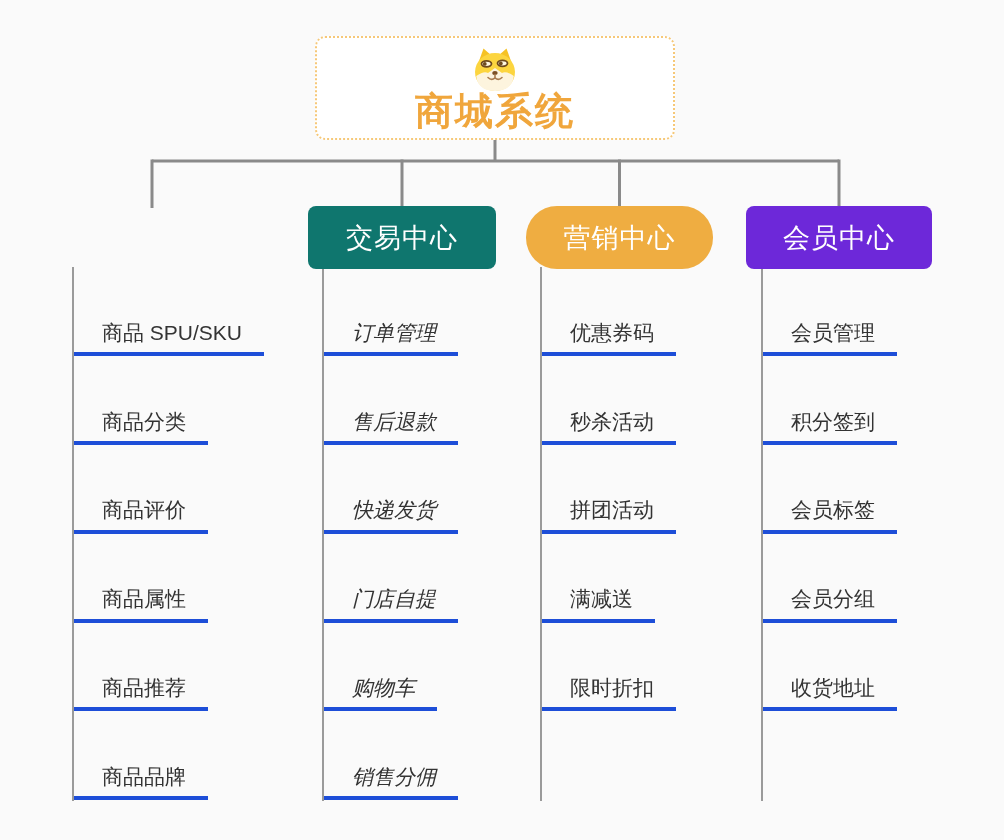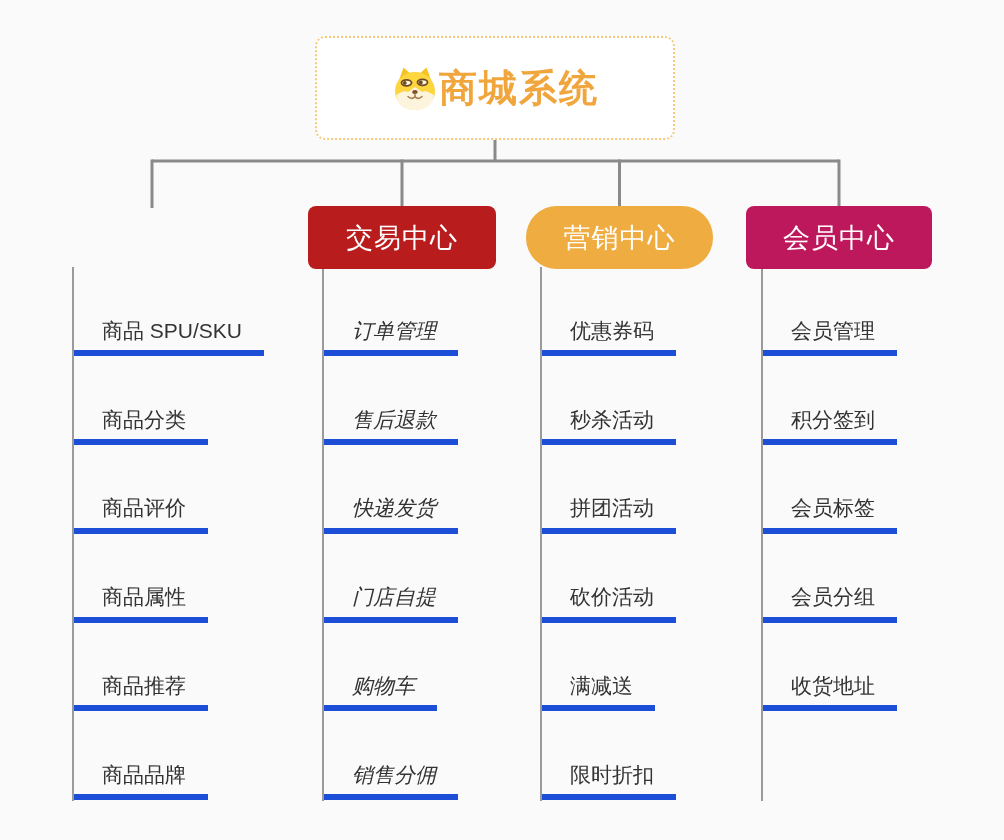--- a/index.html
+++ b/index.html
@@ -18,21 +18,21 @@
     position:absolute;left:0;top:0;width:1004px;height:840px;
     pointer-events:none;z-index:1;
   }
   
   .root-node{
     position:absolute;left:315px;top:36px;width:360px;height:104px;
     background:#ffffff;
     border:2px dotted #f6c878;
     border-radius:10px;
     display:flex;align-items:center;justify-content:center;
-    z-index:3;box-sizing:border-box;
+    z-index:3;box-sizing:border-box;flex-direction:column;
   }
   .root-title{
     font-size:38px;font-weight:600;letter-spacing:2px;color:#f0a63c;
     line-height:1;white-space:nowrap;
   }
   .doge{display:inline-flex;width:48px;height:46px;}
   
   .branch-header{
     position:absolute;top:206px;height:63px;
     border-radius:8px;
@@ -58,21 +58,21 @@
     content:"";
     position:absolute;left:0;top:0;width:2px;height:534px;
     background:#9a9a9a;
   }
   .slot{
     height:88.9px;
     display:flex;align-items:flex-end;
   }
   .leaf{
     display:inline-block;
-    border-bottom:6px solid #1d4ed8;
+    border-bottom:4px solid #1d4ed8;
     padding:0 22px 6px 30px;
     font-size:21px;color:#333333;
     line-height:1.25;white-space:nowrap;
     cursor:default;
   }
 </style>
 </head>
 <body>
 
 <div class="canvas">
@@ -97,23 +97,23 @@
         <ellipse cx="31.5" cy="17.3" rx="5" ry="3" fill="#fff8e1" stroke="#6e4a1e" stroke-width="1.8"></ellipse>
         <ellipse cx="13.8" cy="17.9" rx="1.9" ry="1.9" fill="#6e4a1e"></ellipse>
         <ellipse cx="29.8" cy="17.4" rx="1.9" ry="1.9" fill="#6e4a1e"></ellipse>
         <ellipse cx="24" cy="27" rx="2.7" ry="2.1" fill="#7c5024"></ellipse>
         <path d="M24 28.5 V31.5 M17 31.5 Q20.5 35 24 31.8 Q27.5 35 31 31.5" stroke="#a97c50" stroke-width="1.6" fill="none" stroke-linecap="round"></path>
       </svg>
     </span>
     <span class="root-title" style="color: rgb(240, 166, 60);">商城系统</span>
   </div>
 
-  <div class="branch-header bh-1" style="background-color: #b91c1c;">交易中心</div>
+  <div class="branch-header bh-1" style="background-color: #0f766e;">交易中心</div>
   <div class="branch-header bh-2" style="background-color: rgb(239, 173, 65); border-radius: 31px;">营销中心</div>
-  <div class="branch-header bh-3" style="background-color: #be185d;">会员中心</div>
+  <div class="branch-header bh-3" style="background-color: #6d28d9;">会员中心</div>
 
   <div class="branch-items bi-0">
     <div class="slot">
         <span class="leaf">商品 SPU/SKU</span>
       </div>
     <div class="slot">
         <span class="leaf">商品分类</span>
       </div>
     <div class="slot">
         <span class="leaf">商品评价</span>
@@ -154,23 +154,20 @@
     <div class="slot">
         <span class="leaf">优惠券码</span>
       </div>
     <div class="slot">
         <span class="leaf">秒杀活动</span>
       </div>
     <div class="slot">
         <span class="leaf">拼团活动</span>
       </div>
     <div class="slot">
-        <span class="leaf">砍价活动</span>
-      </div>
-    <div class="slot">
         <span class="leaf">满减送</span>
       </div>
     <div class="slot">
         <span class="leaf">限时折扣</span>
       </div>
   </div>
 
   <div class="branch-items bi-3">
     <div class="slot">
         <span class="leaf">会员管理</span>

